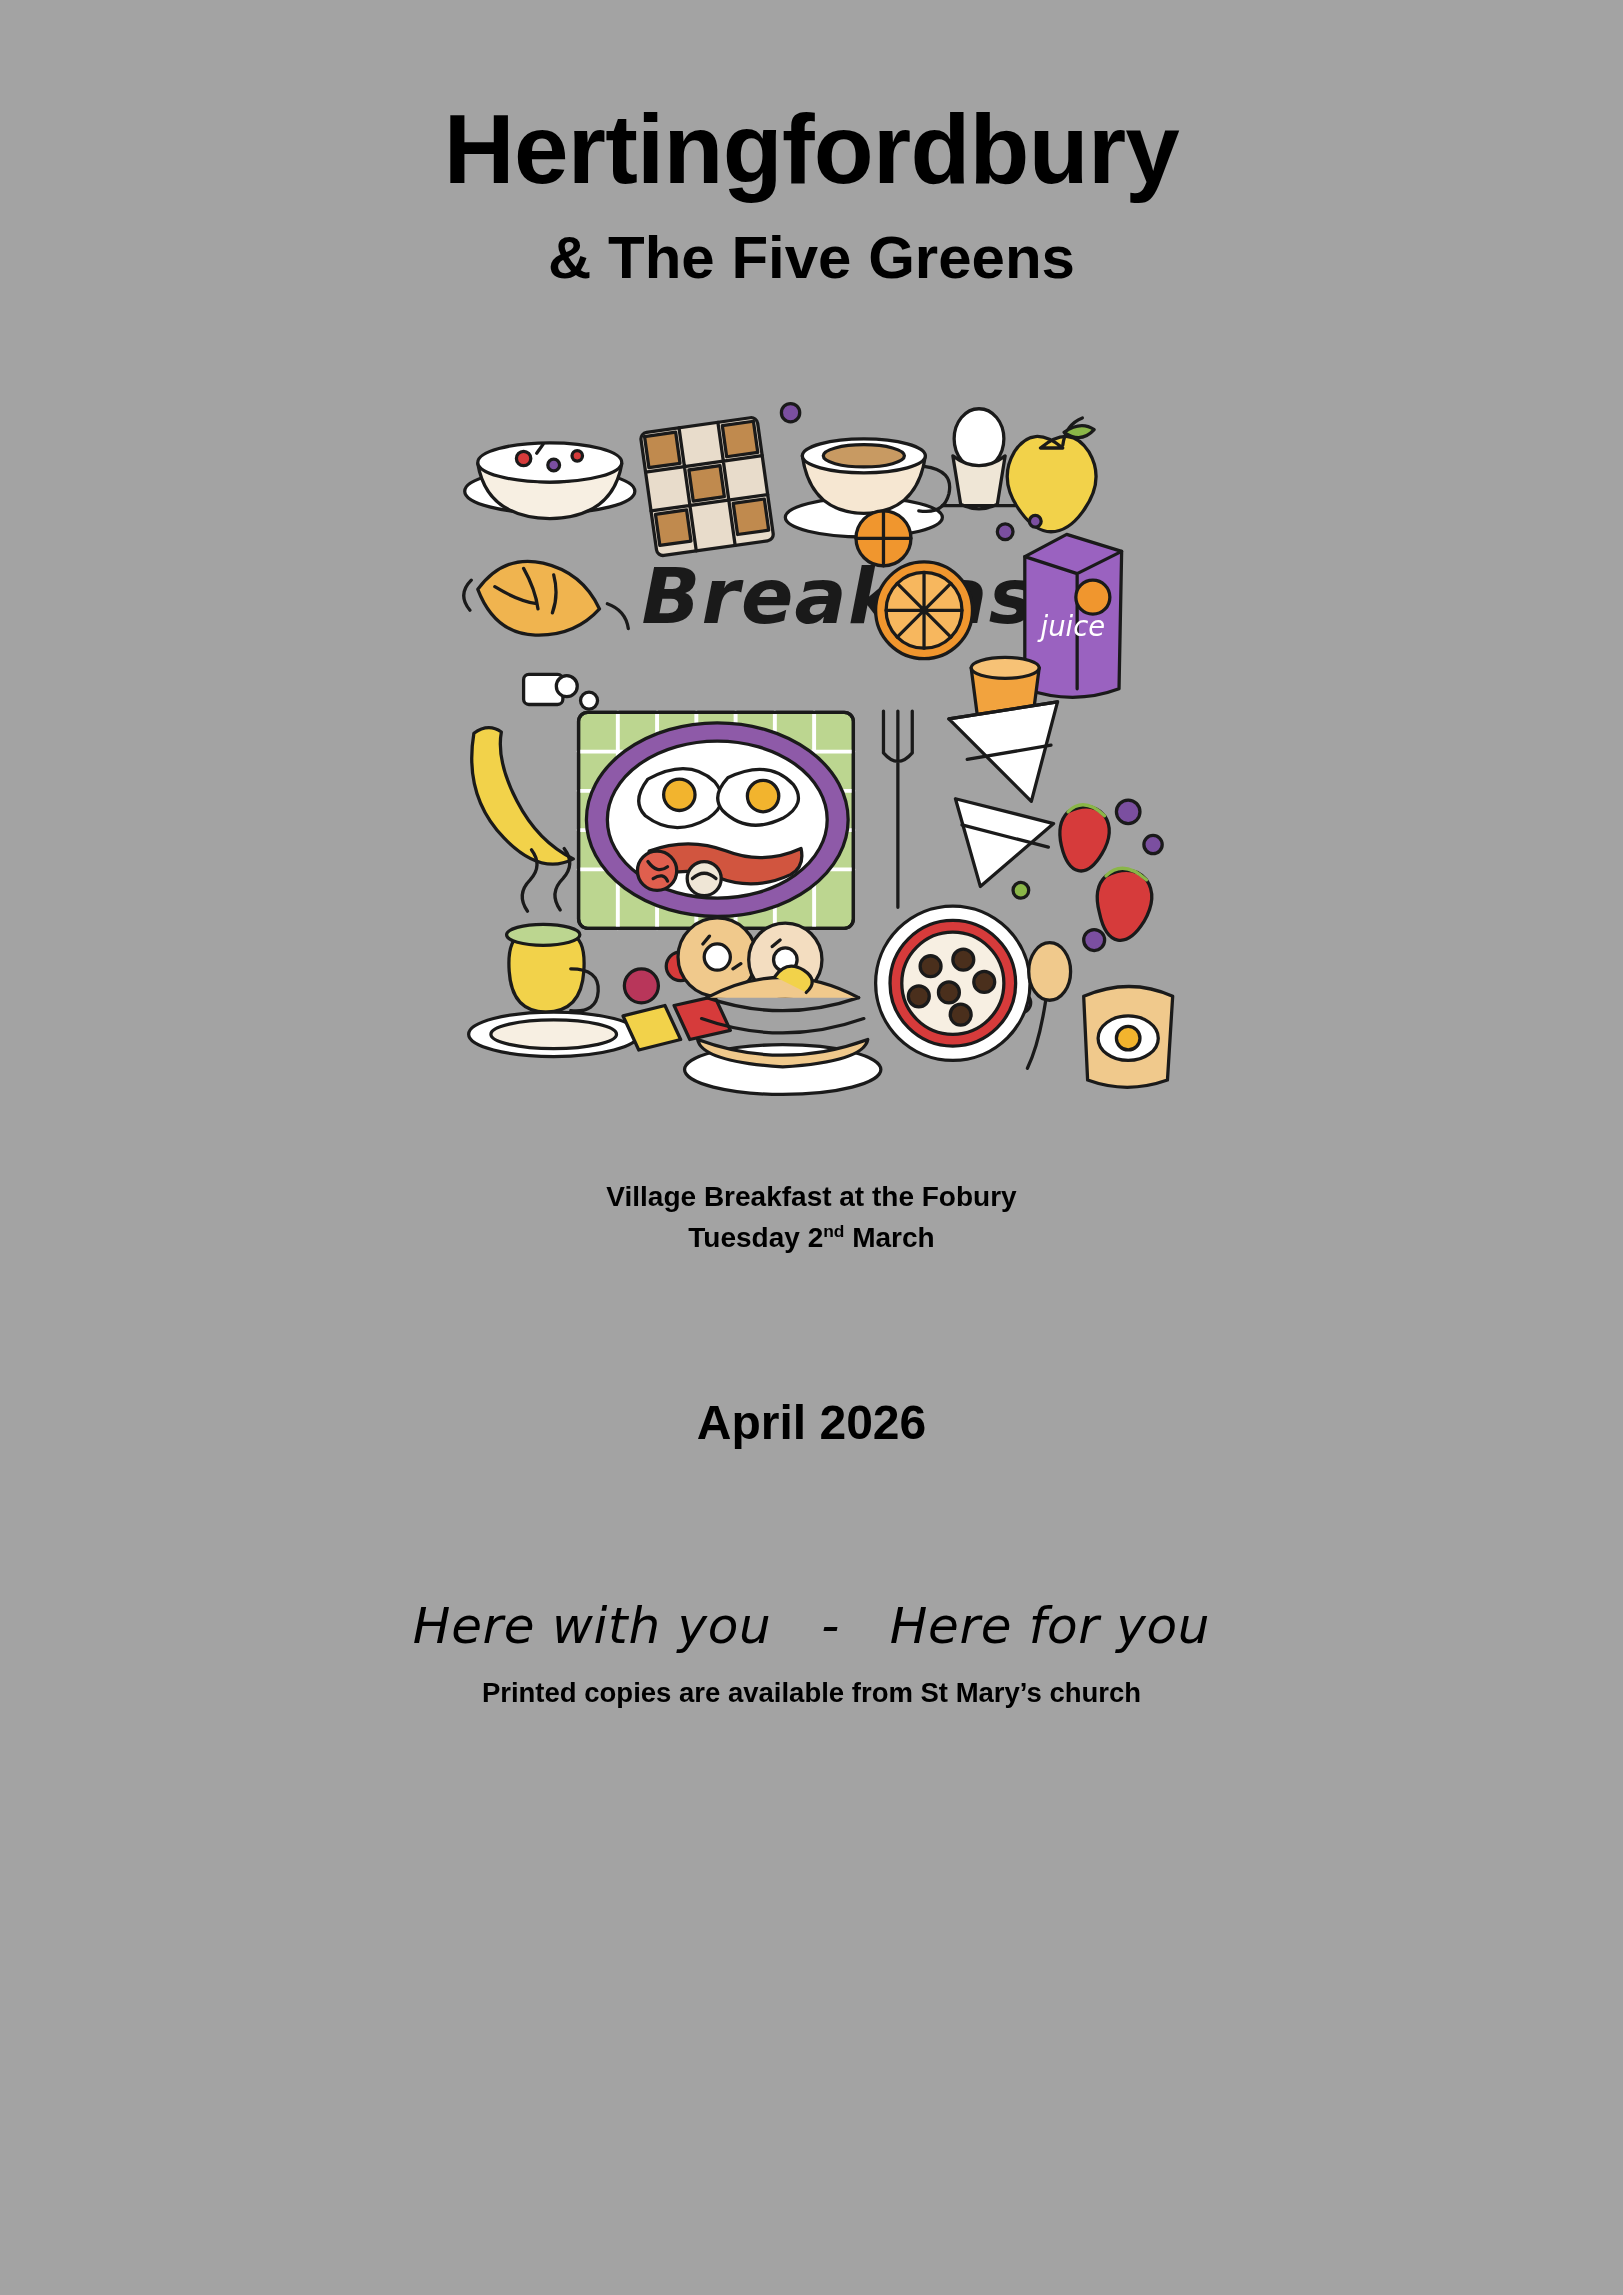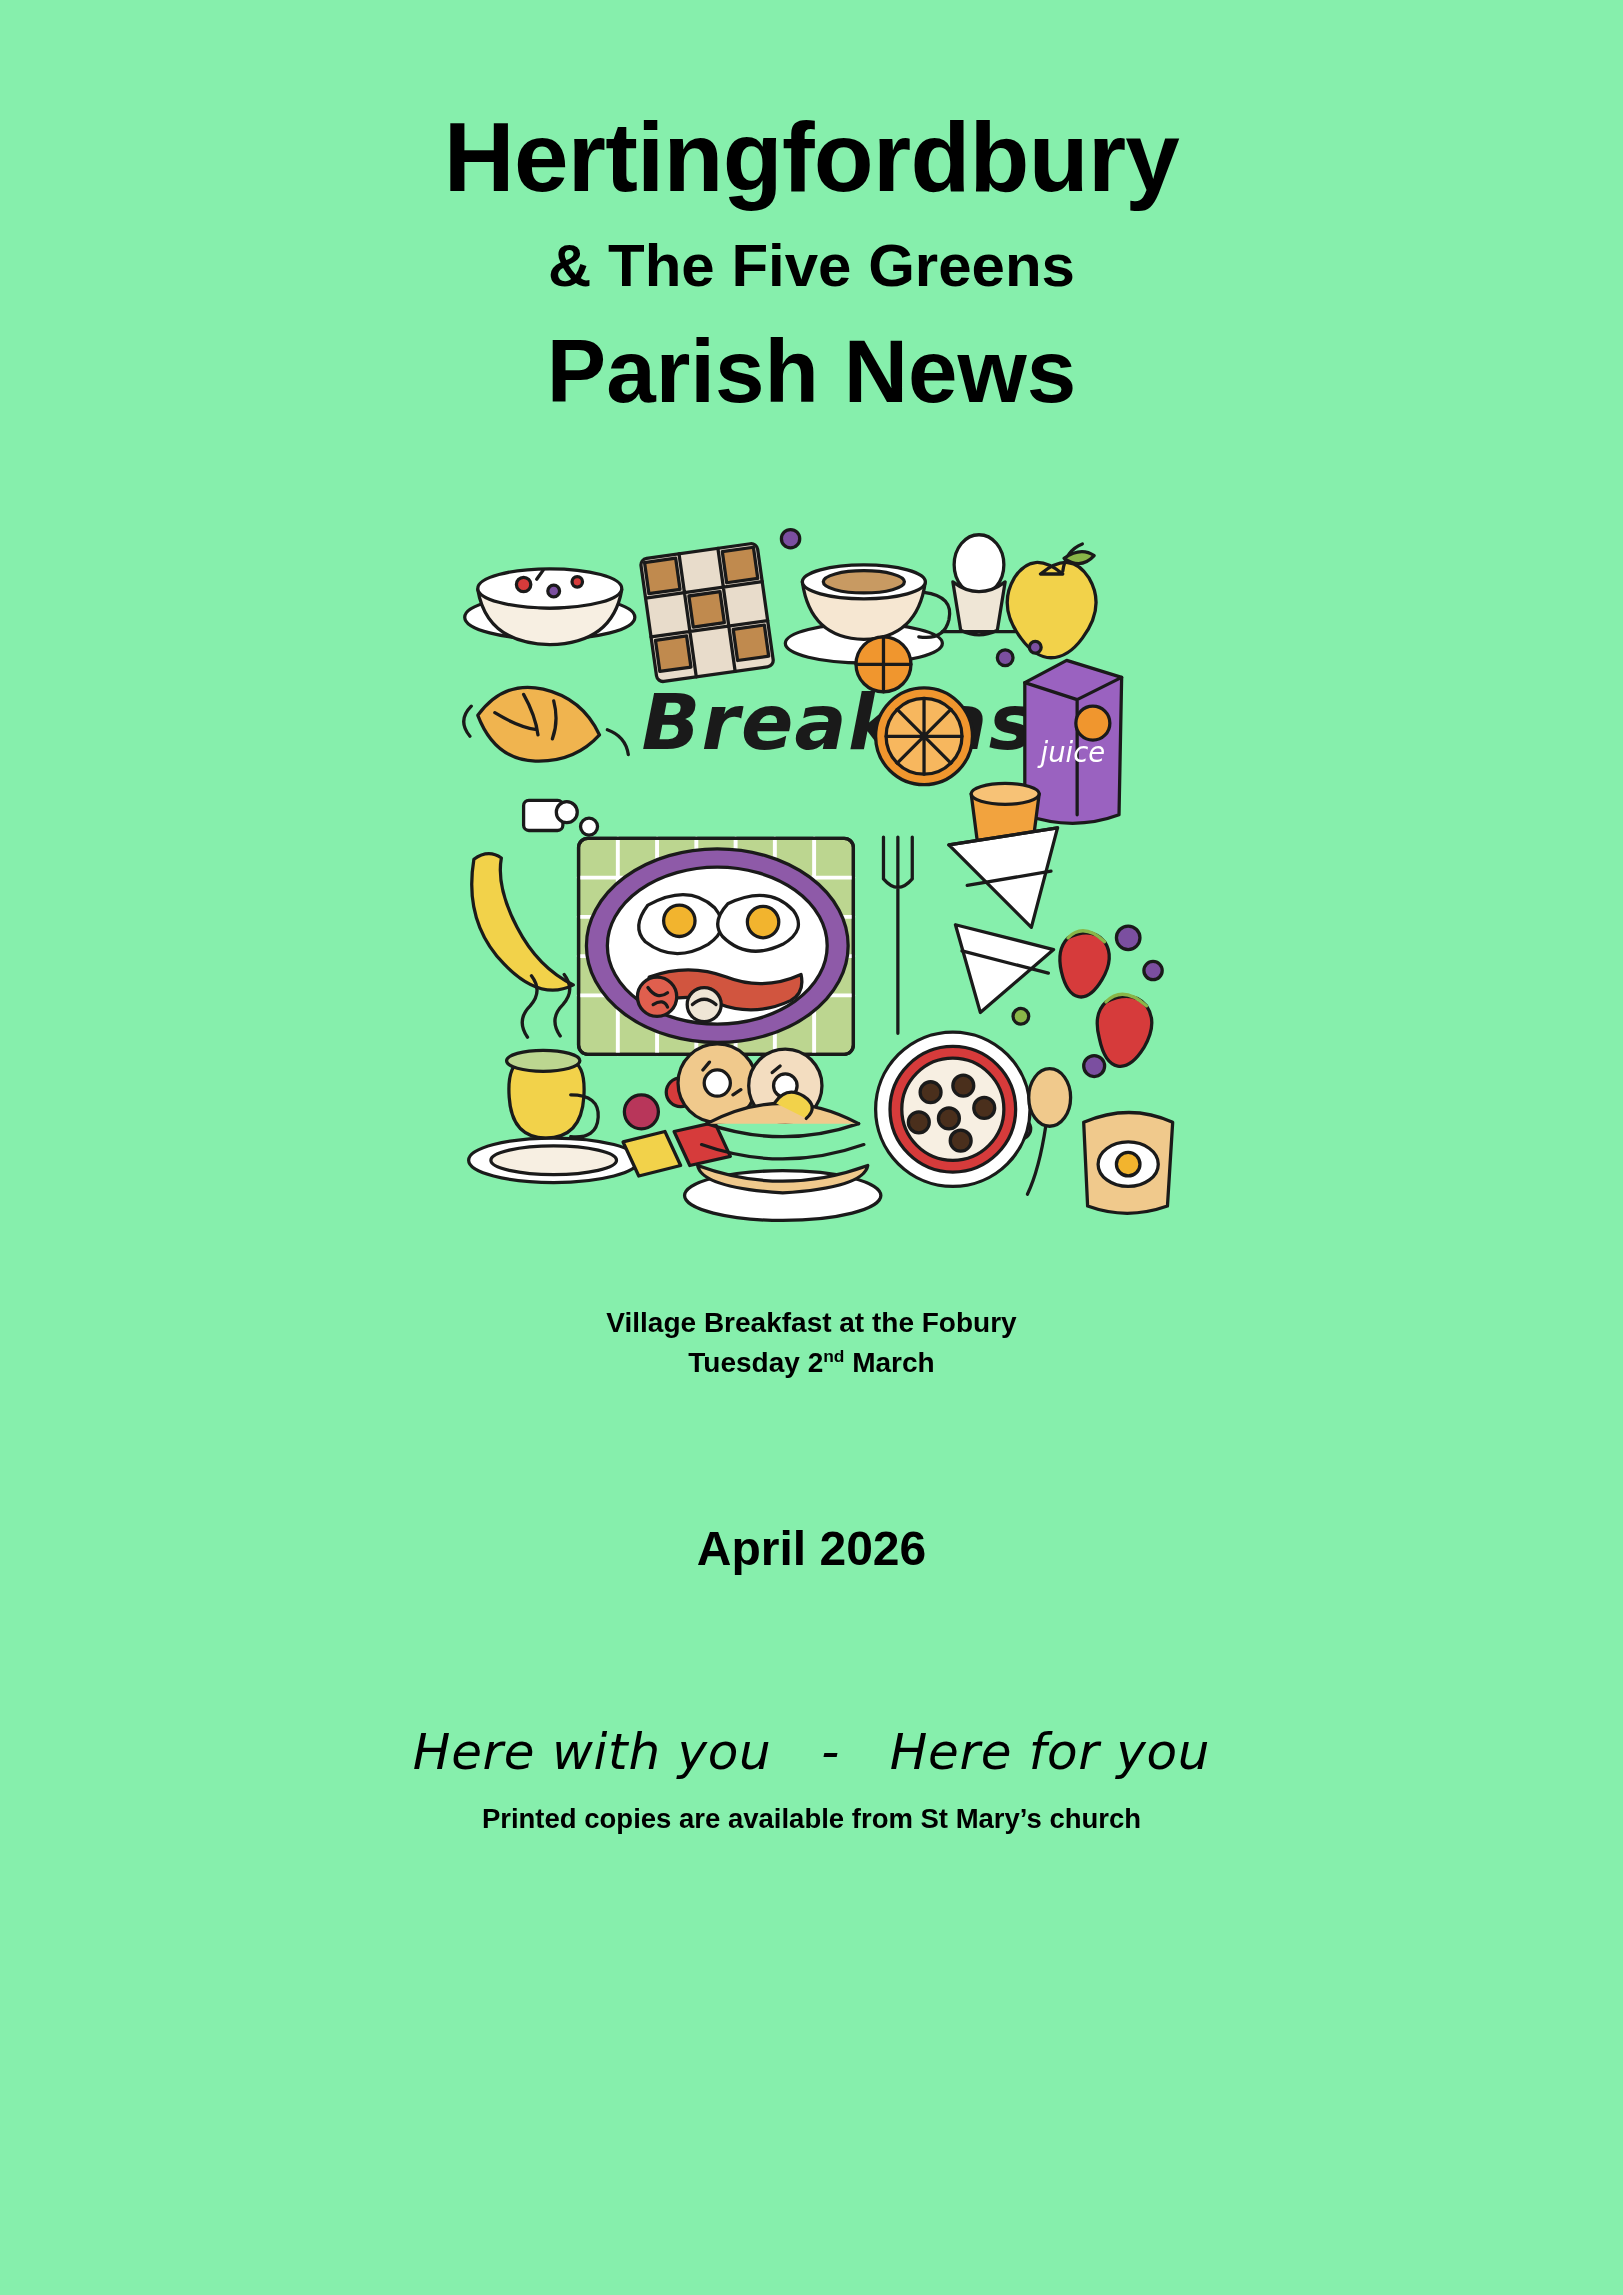--- a/index.html
+++ b/index.html
@@ -13,22 +13,22 @@
     font-family: "Liberation Sans", sans-serif;
     color: #000000;
     position: relative;
     overflow: hidden;
   }
   .page {
     width: 1623px;
     height: 2295px;
     position: relative;
     box-sizing: border-box;
-    padding: 8px;
-    background: #86efac;
+    padding: 0;
+    background: #a3a3a3;
   }
 
   
   .masthead {
     text-align: center;
     padding-top: 98px;
   }
   .title-main {
     font-size: 98px;
     font-weight: bold;
@@ -105,21 +105,20 @@
   }
 </style>
 </head>
 <body>
 
 <div class="page">
 
   <div class="masthead">
     <div class="title-main">Hertingfordbury</div>
     <div class="title-sub">&amp; The Five Greens</div>
-    <div class="title-third">Parish News</div>
   </div>
 
   <div class="art-wrap">
     <div class="art">
       <svg viewBox="0 0 1160 1140" xmlns="http://www.w3.org/2000/svg">
         <g fill="none" stroke="#1a1a1a" stroke-width="5" stroke-linecap="round" stroke-linejoin="round">
 
           <ellipse cx="180" cy="150" rx="130" ry="34" fill="#ffffff"></ellipse>
           <path d="M70 108 q110 56 220 0 q-14 82 -110 84 q-96 -2 -110 -84 z" fill="#f7efe2"></path>
           <ellipse cx="180" cy="106" rx="110" ry="30" fill="#ffffff"></ellipse>

